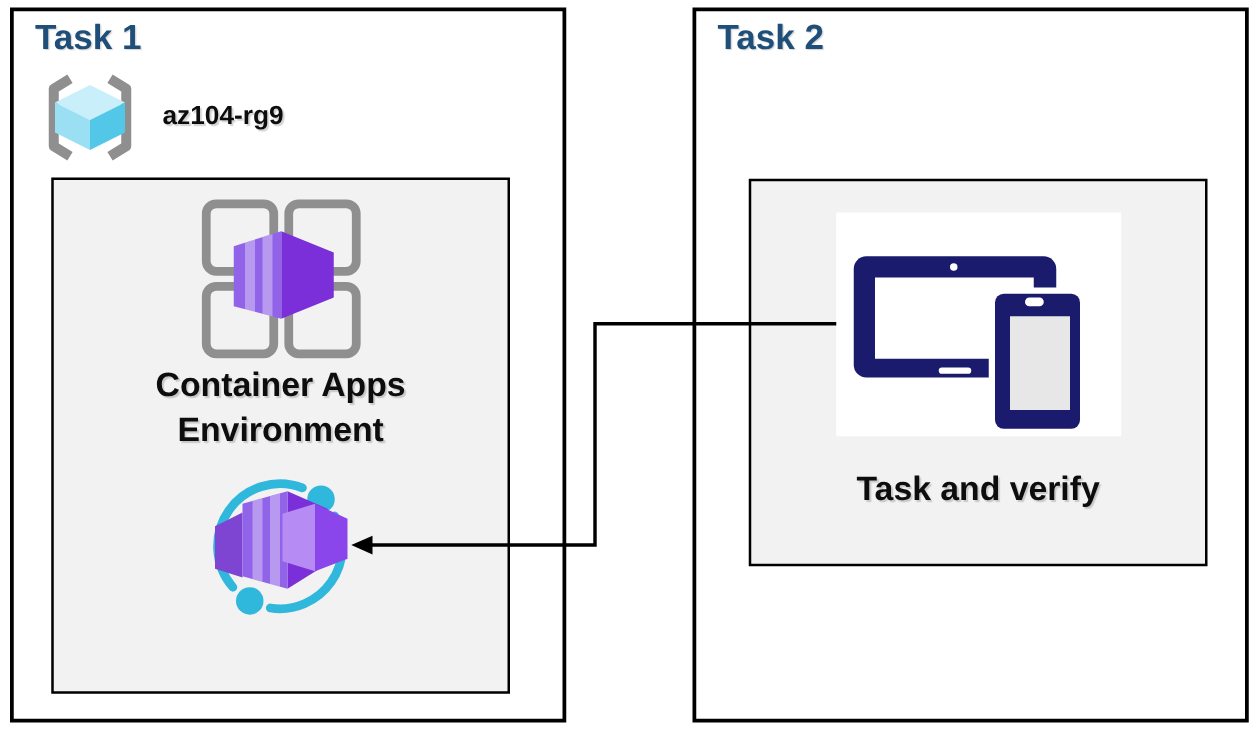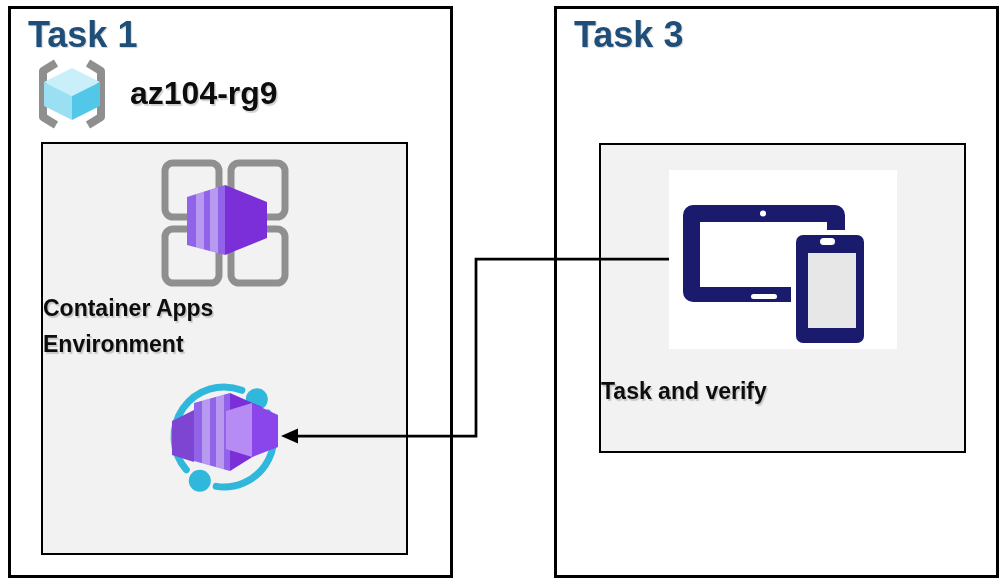--- a/index.html
+++ b/index.html
@@ -11,40 +11,40 @@
   }
   .task-box {
     position:absolute; top:6px; width:445px; height:572px;
     background:#ffffff; border:3px solid var(--box-border,#000);
     box-sizing:border-box;
   }
   .task1 { left:8px; }
   .task2 { left:554px; }
   .task-title {
     position:absolute; left:17px; top:5px; margin:0;
-    font-size:36px; font-weight:700; color:var(--title-blue,#1f4e79);
+    font-size:28px; font-weight:700; color:var(--title-blue,#1f4e79);
     text-shadow:1px 1px 1px rgba(0,0,0,0.18);
   }
   .rg-icon { position:absolute; left:19px; top:47px; width:84px; height:76px; }
   .rg-name {
     position:absolute; left:119px; top:66px;
-    font-size:32px; font-weight:700; color:var(--label-black,#0d0d0d);
+    font-size:21px; font-weight:700; color:var(--label-black,#0d0d0d);
     line-height:36px; text-shadow:1.5px 1.5px 1px rgba(0,0,0,0.18);
   }
   .inner-box {
     position:absolute; background:var(--inner-box-bg,#f2f2f2);
     border:2px solid var(--box-border,#000); box-sizing:border-box;
   }
   .inner1 { left:30px; top:133px; width:367px; height:413px; }
   .inner2 { left:42px; top:134px; width:367px; height:310px; }
   .env-icon { position:absolute; left:117px; top:11px; width:130px; height:135px; }
   .app-icon { position:absolute; left:121px; top:233px; width:120px; height:120px; }
   .label {
-    position:absolute; left:0; width:100%; text-align:left;
-    font-size:23px; font-weight:700; color:var(--label-black,#0d0d0d);
+    position:absolute; left:0; width:100%; text-align:center;
+    font-size:27px; font-weight:700; color:var(--label-black,#0d0d0d);
     line-height:36px; text-shadow:1.5px 1.5px 1px rgba(0,0,0,0.18);
   }
   .env-label { top:146px; }
   .env-label span { display:inline-block; max-width:250px; }
   .app-label { top:356px; }
   .white-box {
     position:absolute; left:68px; top:25px; width:228px; height:179px;
     background:#ffffff;
   }
   .white-box svg { position:absolute; left:0; top:0; width:228px; height:179px; }
@@ -99,21 +99,21 @@
         <polygon points="30,26 66,16 66,94 30,84" style="fill:var(--purple-front,#9163e8)"></polygon>
         <polygon points="38,23.8 46,21.6 46,88.4 38,86.2" style="fill:rgba(255,255,255,0.35)"></polygon>
         <polygon points="52,19.9 60,17.7 60,92.3 52,90.1" style="fill:rgba(255,255,255,0.35)"></polygon>
         <polygon points="88,26 114,38 114,70 88,80" style="fill:var(--purple-side-light,#8a46ea)"></polygon>
         <polygon points="62,34 88,26 88,80 62,72" style="fill:var(--purple-light,#b78bf4)"></polygon>
       </svg>
     </div>
   </section>
 
   <section class="task-box task2">
-    <h2 class="task-title">Task 3</h2>
+    <h2 class="task-title">Task 2</h2>
 
     <div class="inner-box inner2">
       <div class="white-box">
         <svg viewBox="0 0 228 179" aria-hidden="true">
 
           <rect x="14" y="35" width="162" height="97" rx="10" style="fill:var(--navy-device,#1b1b6e)"></rect>
           <rect x="31" y="52" width="127" height="65" style="fill:#ffffff"></rect>
           <circle cx="94" cy="43.5" r="3" style="fill:#ffffff"></circle>
           <rect x="82" y="124" width="26" height="5" rx="2.5" style="fill:#ffffff"></rect>
 

